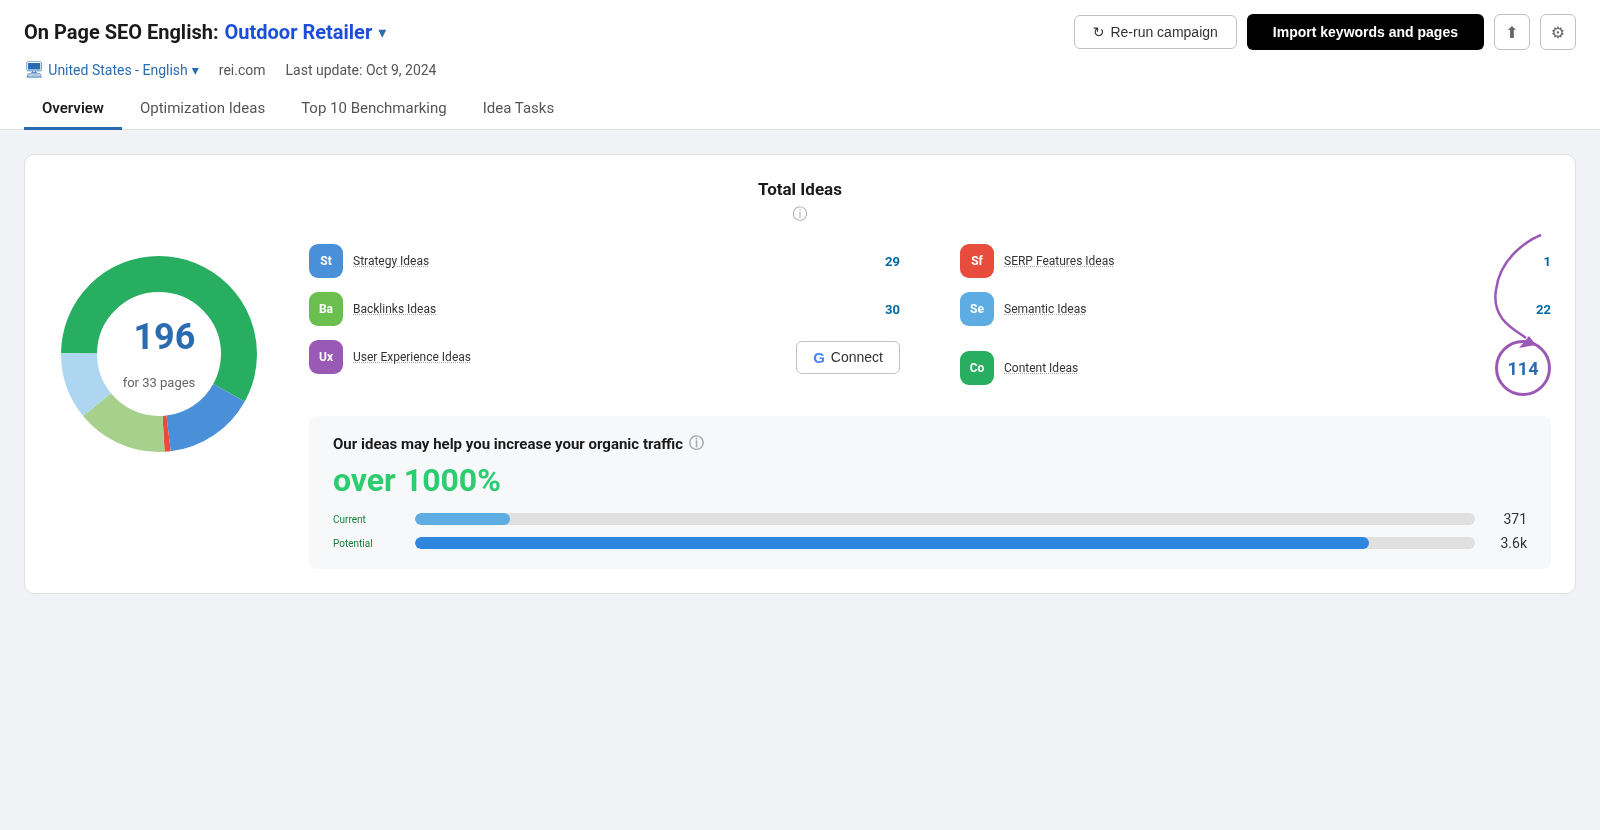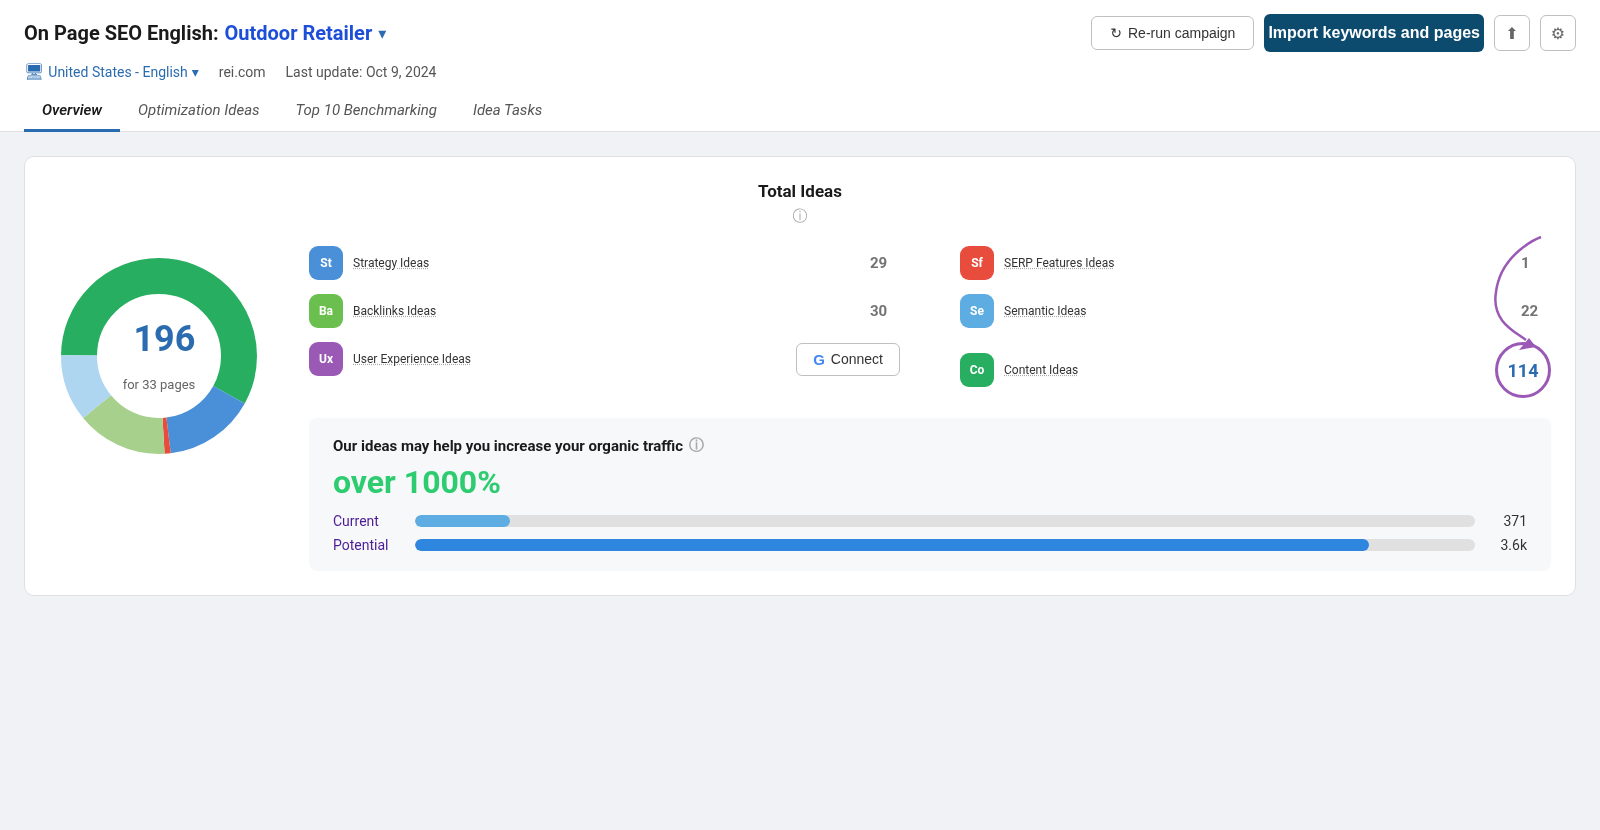--- a/index.html
+++ b/index.html
@@ -51,26 +51,26 @@
       gap: 6px;
       padding: 8px 18px;
       border: 1.5px solid #c0c0c0;
       border-radius: 6px;
       background: #fff;
       color: #333;
       font-size: 14px;
       cursor: pointer;
     }
     .btn-import {
-      padding: 10px 4px;
-      background: #0c4a6e;
+      padding: 10px 26px;
+      background: #000000;
       color: #fff;
       border: none;
       border-radius: 6px;
-      font-size: 16px;
+      font-size: 14px;
       font-weight: 600;
       cursor: pointer;
     }
     .btn-icon {
       width: 36px;
       height: 36px;
       border: 1.5px solid #c0c0c0;
       border-radius: 6px;
       background: #fff;
       display: flex;
@@ -111,21 +111,20 @@
       display: flex;
       gap: 0;
     }
     .tab {
       padding: 10px 18px;
       font-size: 15px;
       color: #555;
       cursor: pointer;
       border-bottom: 3px solid transparent;
       margin-bottom: -1px;
-      font-style: italic;
     }
     .tab.active {
       color: #1a1a1a;
       font-weight: 600;
       border-bottom: 3px solid #2b6cb0;
     }
     .main-content {
       padding: 24px;
     }
     .card {
@@ -213,24 +212,25 @@
     }
     .idea-name {
       font-size: 12px;
       color: #333;
       text-decoration: underline;
       text-decoration-style: dotted;
       text-decoration-color: #aaa;
       flex: 1;
     }
     .idea-count {
-      font-size: 15px;
-      font-weight: 700;
-      color: #737373;
+      font-size: 13px;
+      font-weight: 700;
+      color: #0369a1;
       min-width: 30px;
+      text-align: right;
     }
     .idea-count-zero {
       font-size: 15px;
       color: #555;
       min-width: 30px;
     }
     
     .google-connect-btn {
       display: flex;
       align-items: center;
@@ -298,22 +298,22 @@
       gap: 8px;
     }
     .bar-row {
       display: flex;
       align-items: center;
       gap: 12px;
       font-size: 14px;
     }
     .bar-label {
       width: 70px;
-      color: #4c1d95;
-      font-size: 14px;
+      color: #15803d;
+      font-size: 10px;
     }
     .bar-track {
       flex: 1;
       height: 12px;
       border-radius: 6px;
       background: #e0e0e0;
       overflow: hidden;
     }
     .bar-fill {
       height: 100%;

